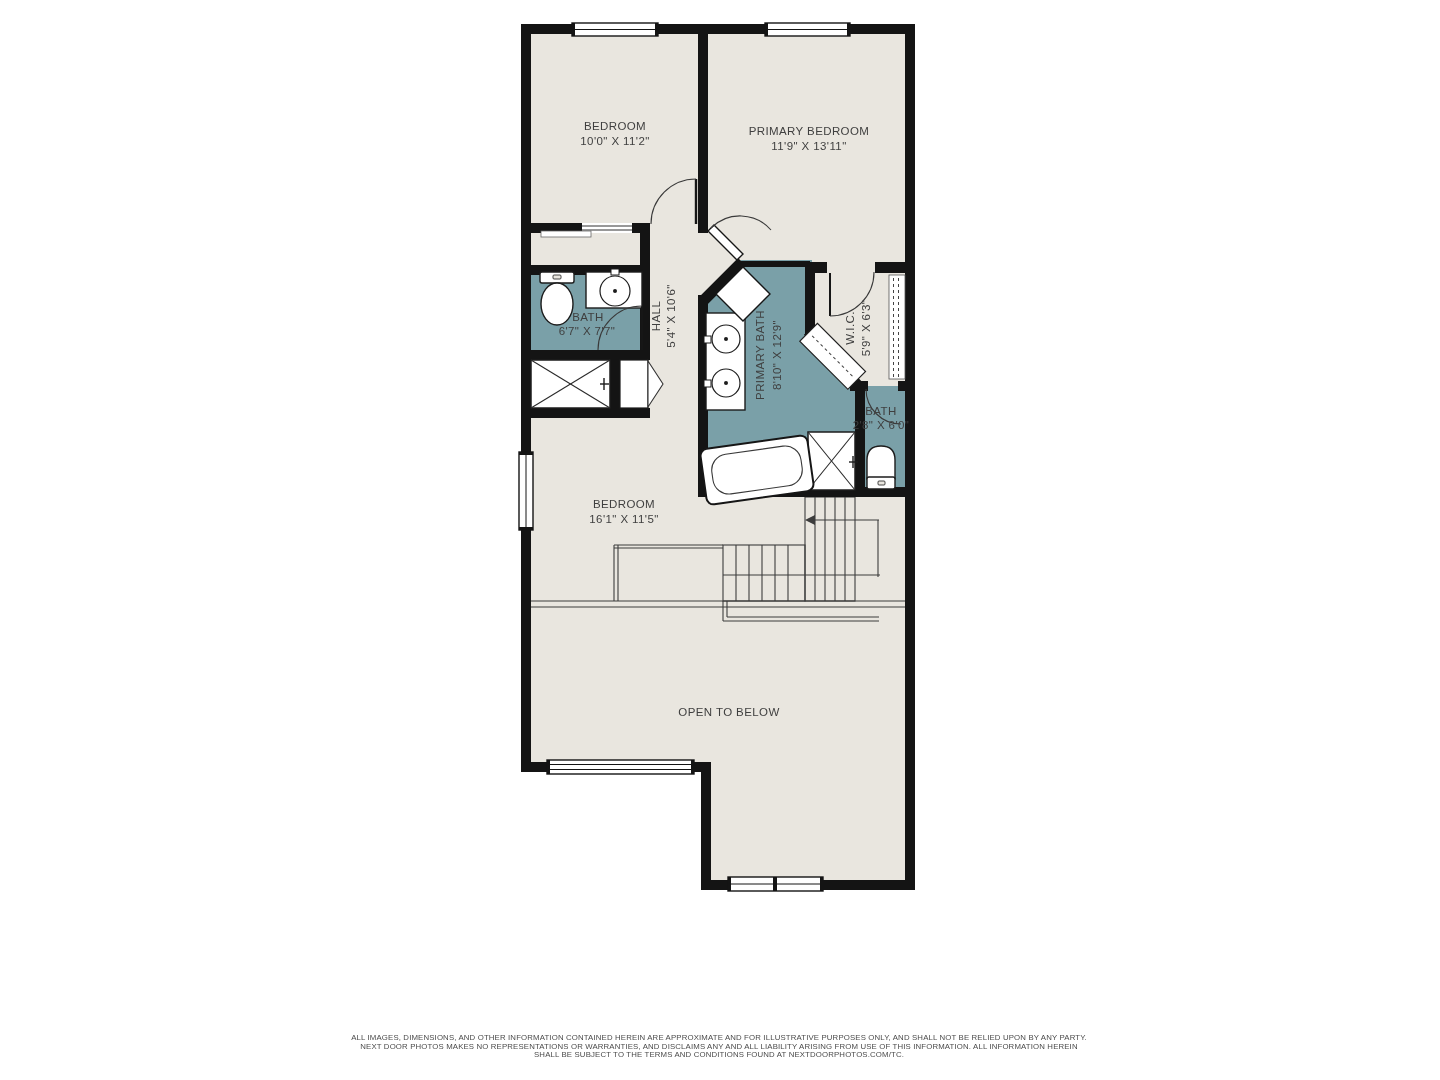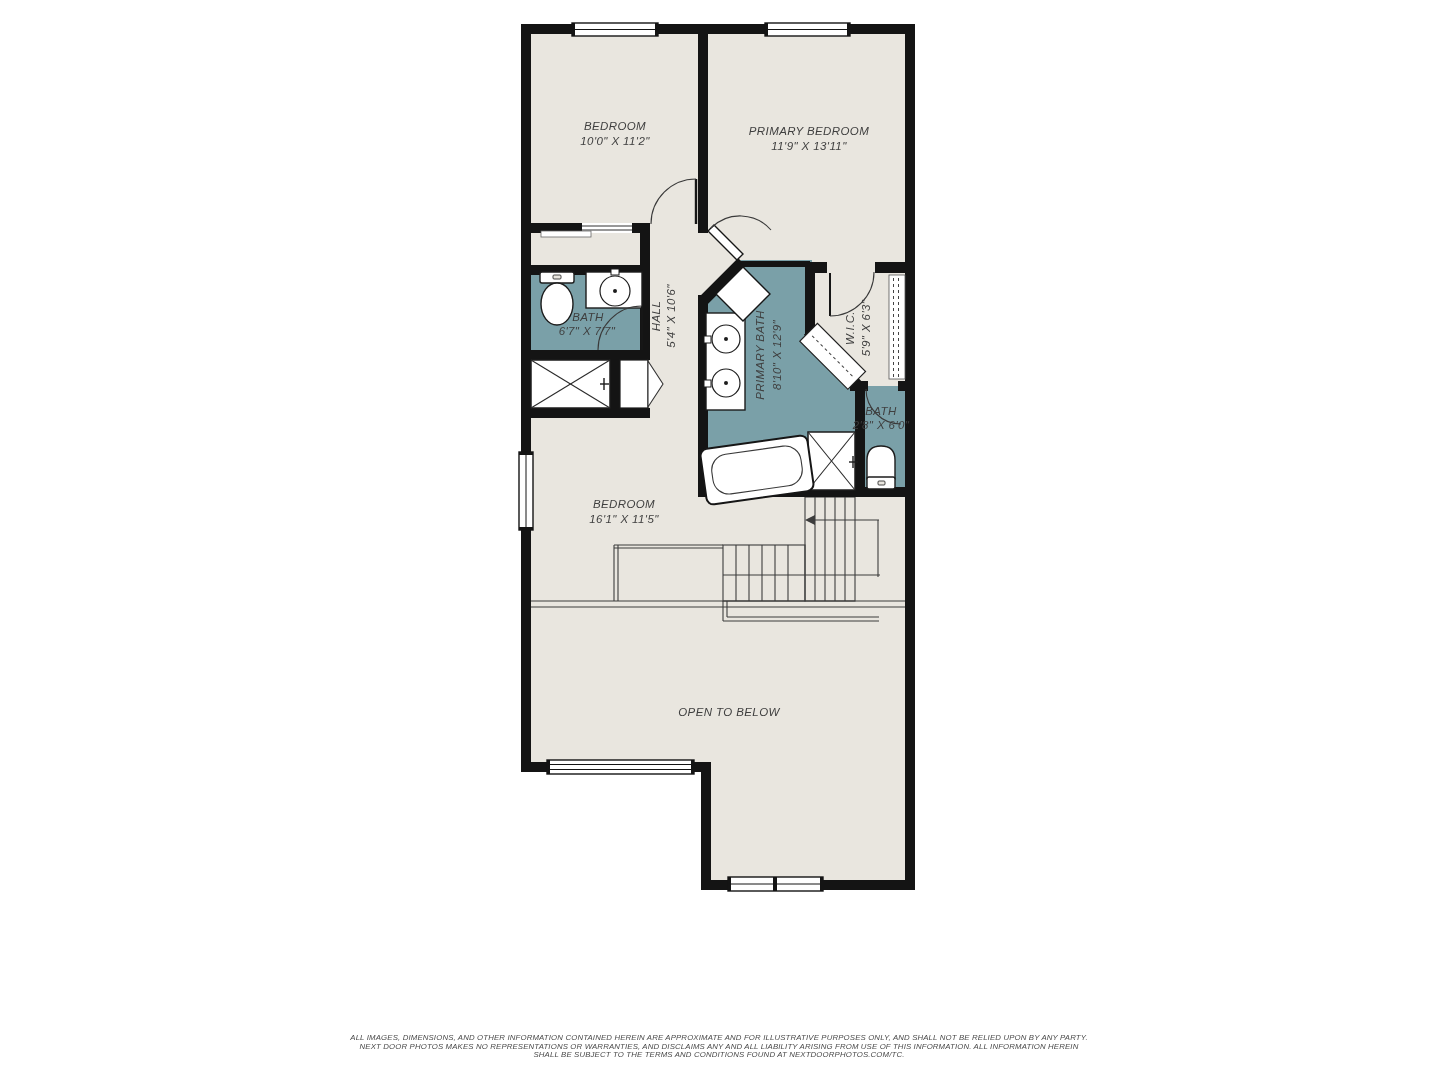--- a/index.html
+++ b/index.html
@@ -3,21 +3,21 @@
 <meta charset="utf-8">
 <style>
   :root{
     --floor:#e9e6df;
     --wet:#7aa0a8;
     --wall:#141414;
     --line:#3d3d3d;
     --txt:#3f3f3f;
   }
   html,body{margin:0;padding:0;background:#ffffff;}
-  .stage{position:relative;width:1440px;height:1080px;background:#ffffff;overflow:hidden;font-style:italic;}
+  .stage{position:relative;width:1440px;height:1080px;background:#ffffff;overflow:hidden;}
   svg{position:absolute;left:0;top:0;}
   text{font-family:"Liberation Sans", sans-serif;fill:var(--txt);letter-spacing:0.4px;}
   .room-label{font-size:11.5px;}
   .disc{font-size:7.8px;fill:#4a4a4a;letter-spacing:0.15px;}
 </style>
 </head>
 <body>
 
 <div class="stage">
 <svg width="1440" height="1080" viewBox="0 0 1440 1080">

